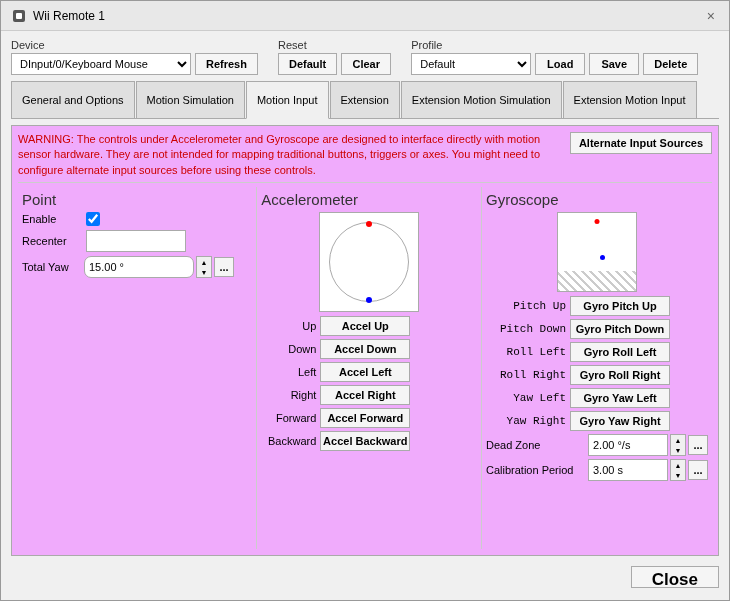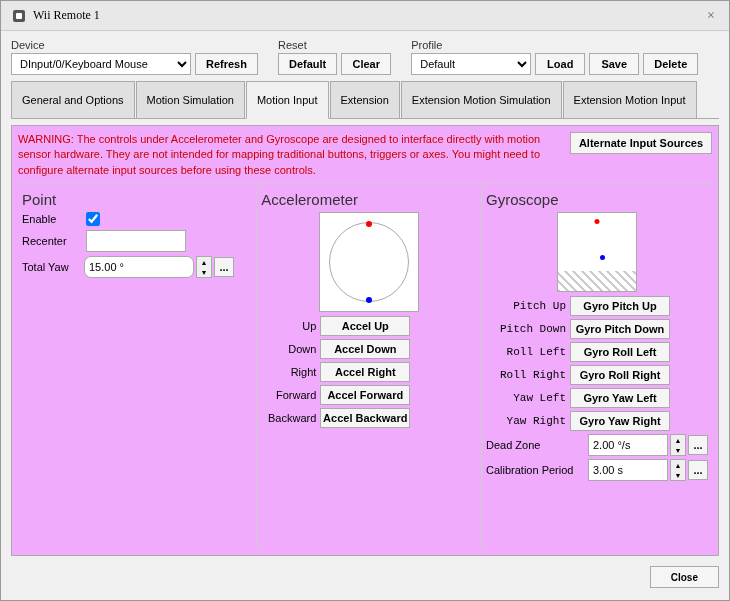--- a/index.html
+++ b/index.html
@@ -20,21 +20,20 @@
       flex-direction: column;
     }
     .title-bar {
       background: #e8e8e8;
       border-bottom: 1px solid #ccc;
       padding: 6px 10px;
       display: flex;
       align-items: center;
       justify-content: space-between;
       height: 30px;
-      font-family: Liberation Serif, serif;
     }
     .title-bar-left {
       display: flex;
       align-items: center;
       gap: 6px;
     }
     .title-bar-icon {
       width: 16px;
       height: 16px;
     }
@@ -357,21 +356,21 @@
       height: 20px;
       padding: 1px 4px;
     }
     .bottom-bar {
       display: flex;
       justify-content: flex-end;
       padding: 4px 0;
     }
     .close-btn {
       padding: 3px 20px;
-      font-size: 10px;
+      font-size: 17px;
     }
     .separator {
       height: 1px;
       background: #ccc;
     }
   </style>
 </head>
 <body>
 
 <div class="window">
@@ -471,20 +470,24 @@
 
           <div class="accel-row">
             <span class="accel-label">Up</span>
             <button class="accel-btn">Accel Up</button>
           </div>
           <div class="accel-row">
             <span class="accel-label">Down</span>
             <button class="accel-btn">Accel Down</button>
           </div>
           <div class="accel-row">
+            <span class="accel-label">Left</span>
+            <button class="accel-btn">Accel Left</button>
+          </div>
+          <div class="accel-row">
             <span class="accel-label">Right</span>
             <button class="accel-btn">Accel Right</button>
           </div>
           <div class="accel-row">
             <span class="accel-label">Forward</span>
             <button class="accel-btn">Accel Forward</button>
           </div>
           <div class="accel-row">
             <span class="accel-label">Backward</span>
             <button class="accel-btn">Accel Backward</button>

